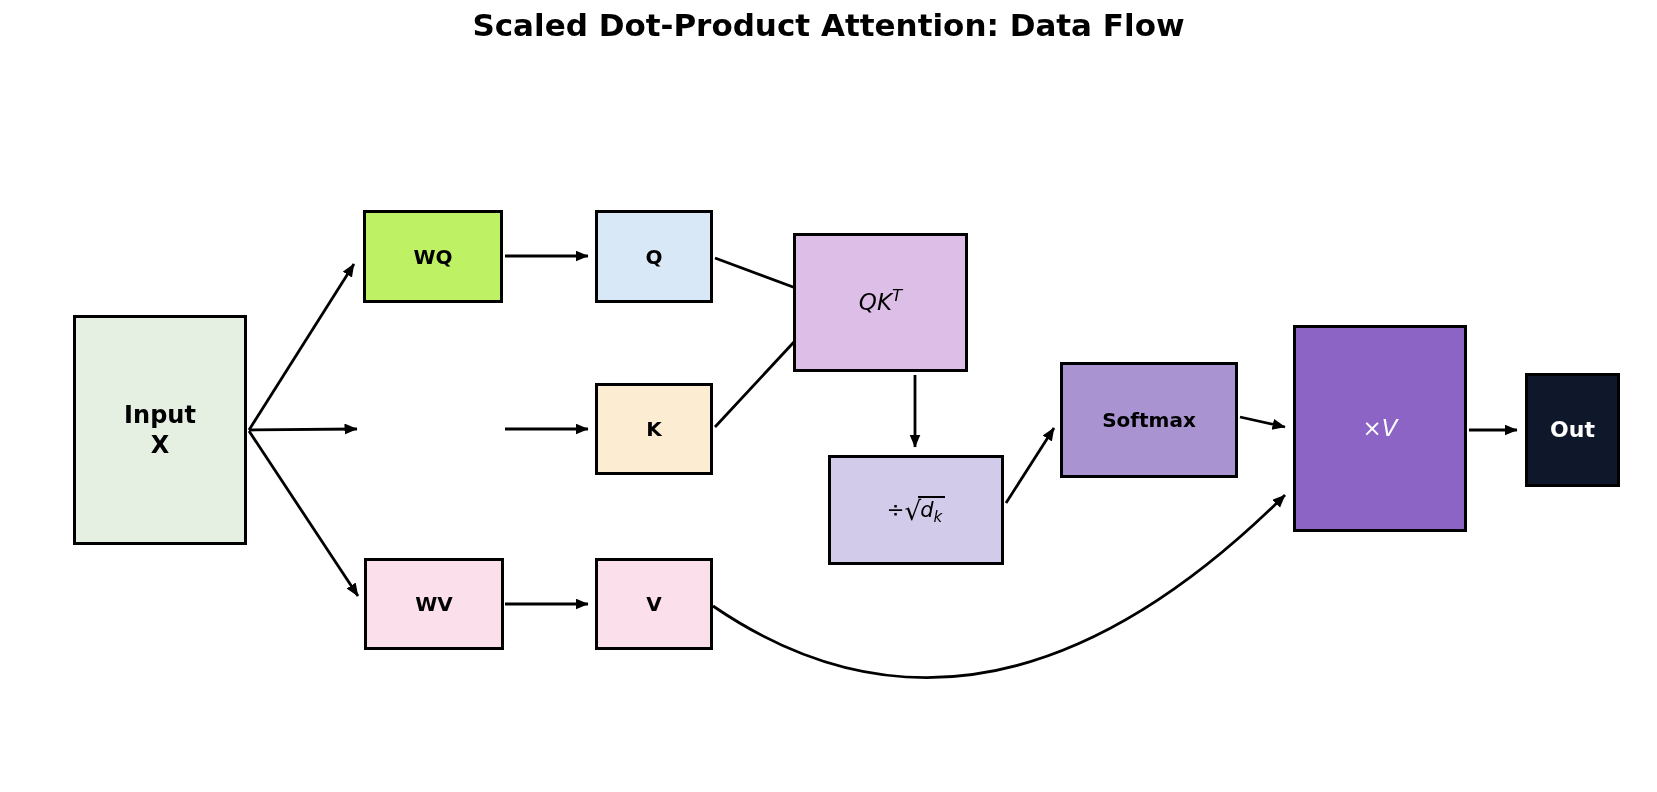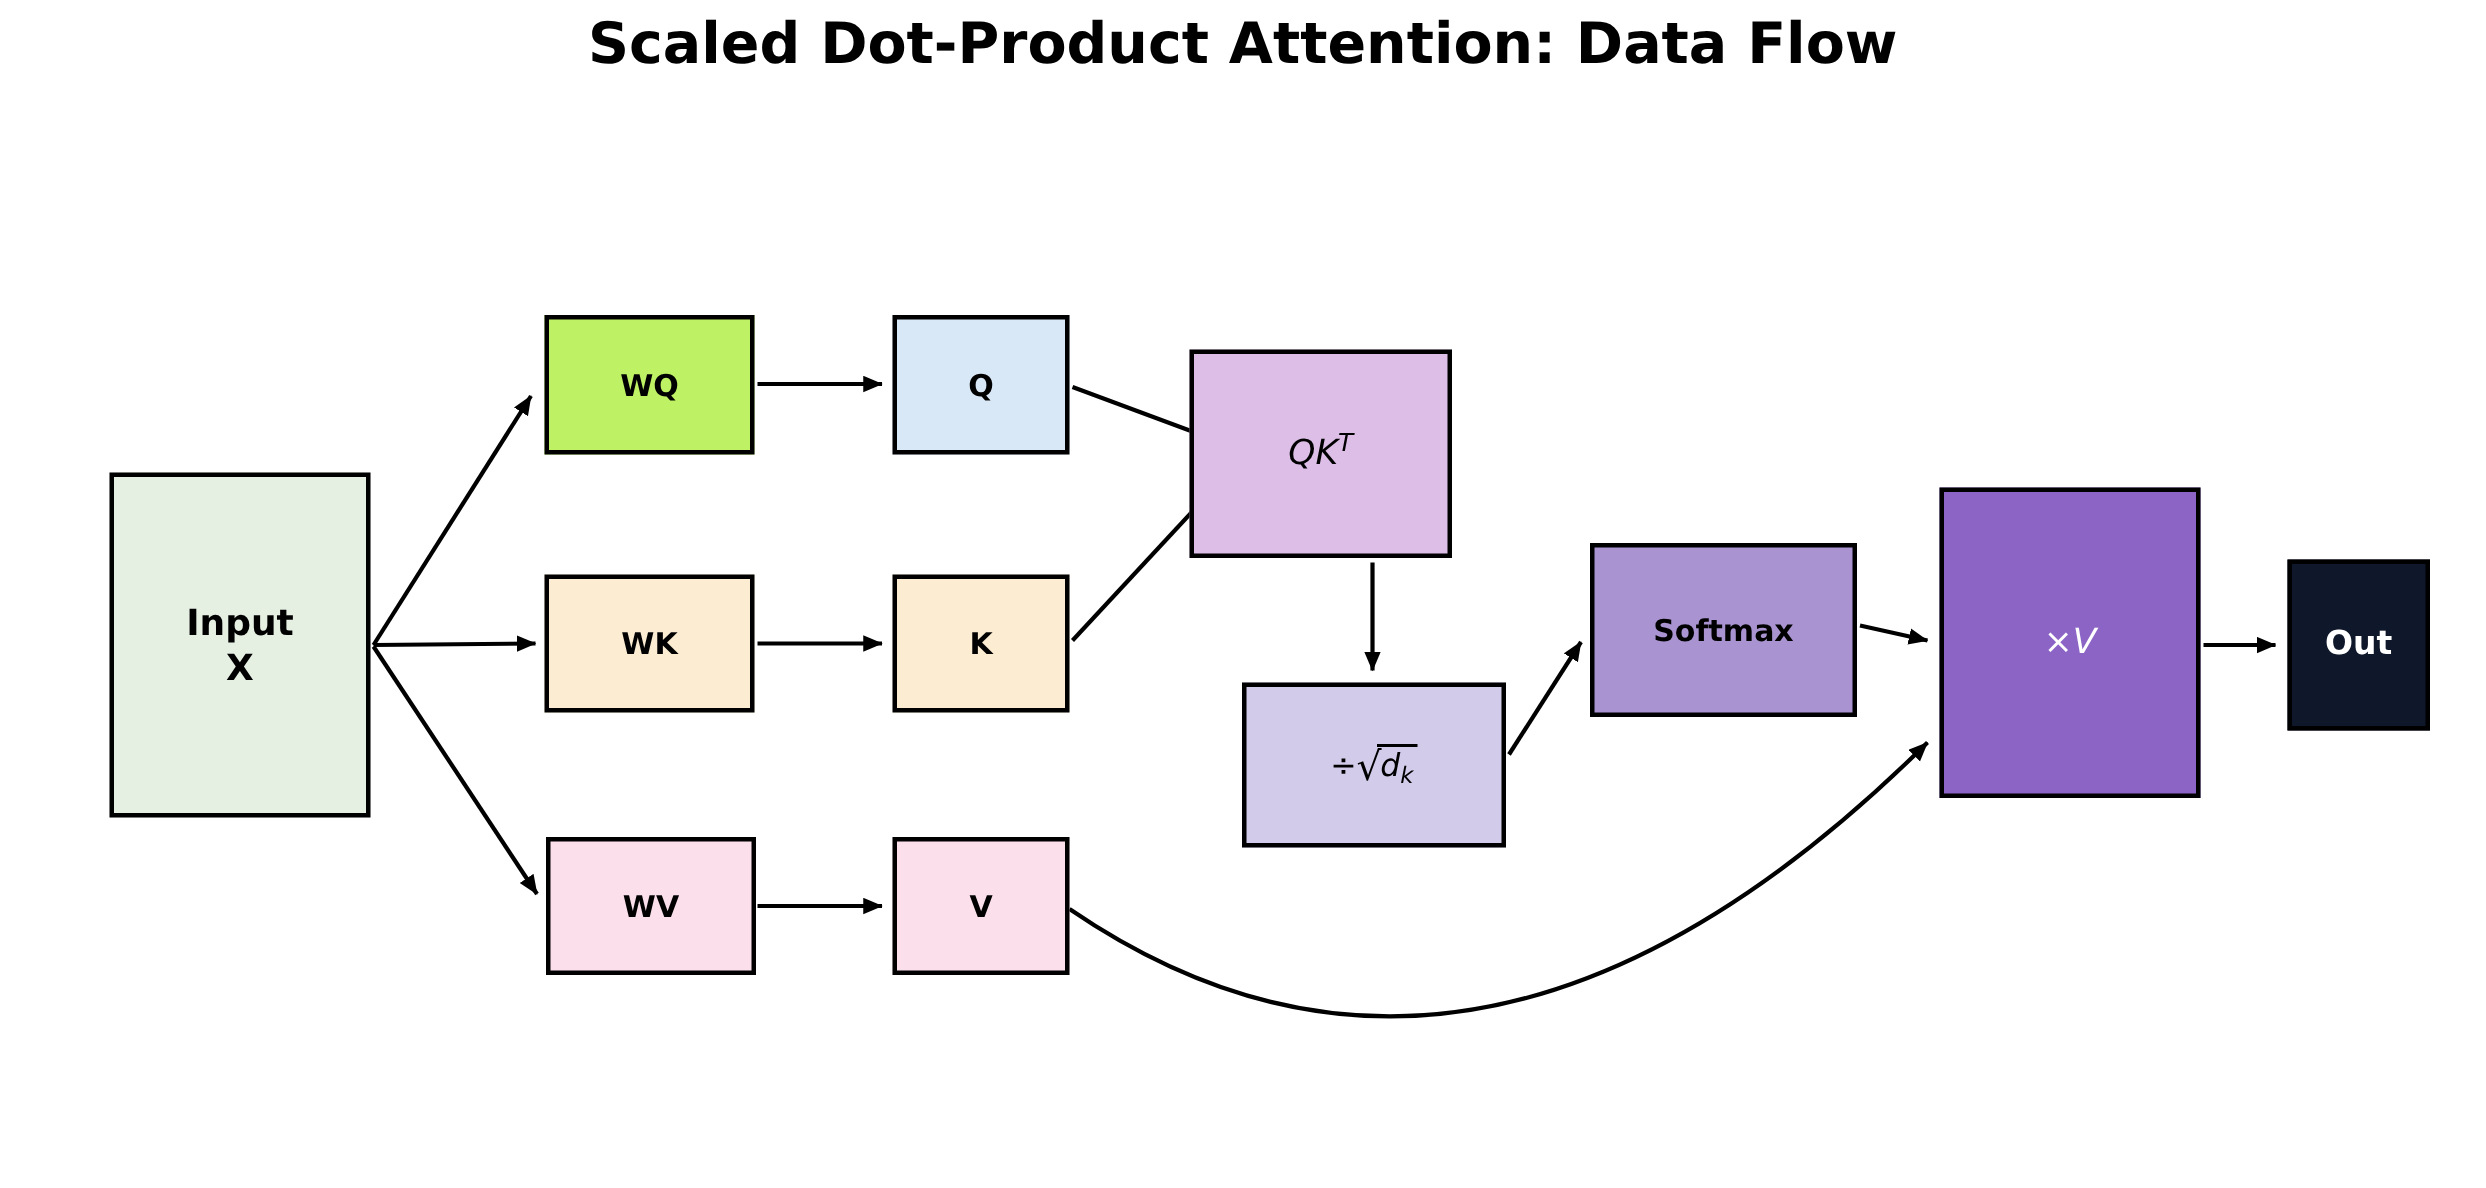--- a/index.html
+++ b/index.html
@@ -6,21 +6,21 @@
   .canvas{
     position:relative;
     width:1657px;height:792px;
     background:#ffffff;
     font-family:"DejaVu Sans","Liberation Sans",sans-serif;
     overflow:hidden;
   }
   .title{
     position:absolute;top:7px;left:0;width:100%;
     text-align:center;
-    font-size:38px;font-weight:bold;color:#000;
+    font-size:31px;font-weight:bold;color:#000;
   }
   .arrows{position:absolute;left:0;top:0;width:1657px;height:792px;pointer-events:none;}
   .arrow{stroke:#000;stroke-width:2.8px;fill:none;}
   .node{
     position:absolute;box-sizing:border-box;
     border:3px solid #000;
     display:flex;align-items:center;justify-content:center;
     text-align:center;
     font-weight:bold;font-size:20px;color:#000;
     line-height:1.2;
@@ -78,23 +78,20 @@
   </div>
 
   <div class="node" style="left: 363px; top: 210px; width: 140px; height: 93px; background-color: #bef264;">
     <span>WQ</span>
   </div>
 
   <div class="node" style="left: 595px; top: 210px; width: 118px; height: 93px; background-color: rgb(217, 232, 247);">
     <span>Q</span>
   </div>
 
-  <div class="node" style="left: 363px; top: 383px; width: 140px; height: 92px; background-color: rgb(252, 237, 210);">
-    <span>WK</span>
-  </div>
 
   <div class="node" style="left: 595px; top: 383px; width: 118px; height: 92px; background-color: rgb(252, 237, 210);">
     <span>K</span>
   </div>
 
   <div class="node" style="left: 364px; top: 558px; width: 140px; height: 92px; background-color: rgb(251, 223, 235);">
     <span>WV</span>
   </div>
 
   <div class="node" style="left: 595px; top: 558px; width: 118px; height: 92px; background-color: rgb(251, 223, 235);">

